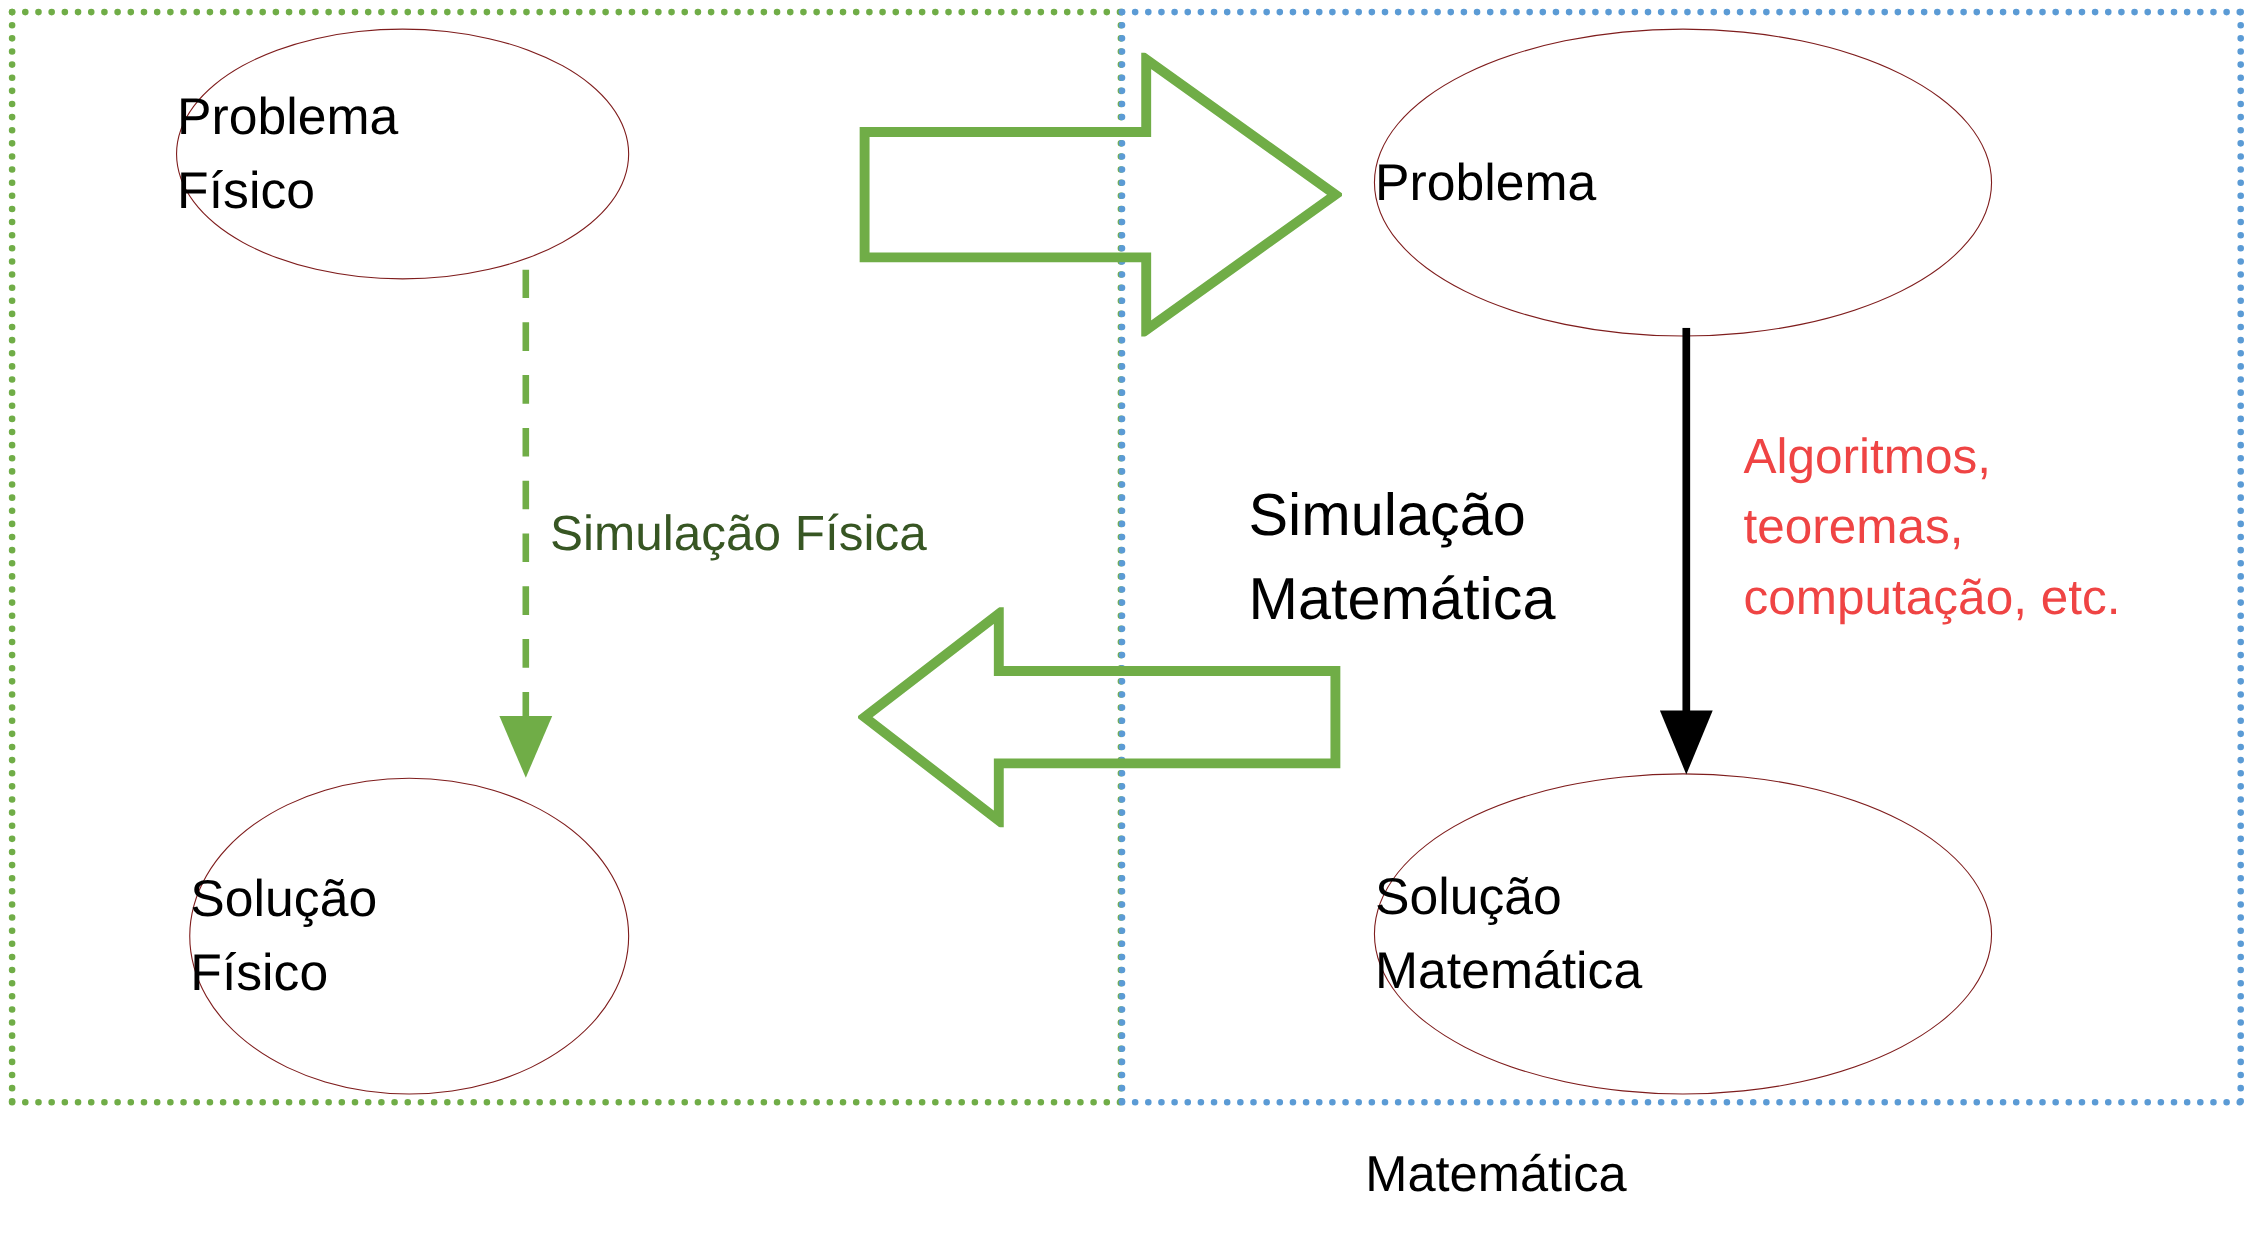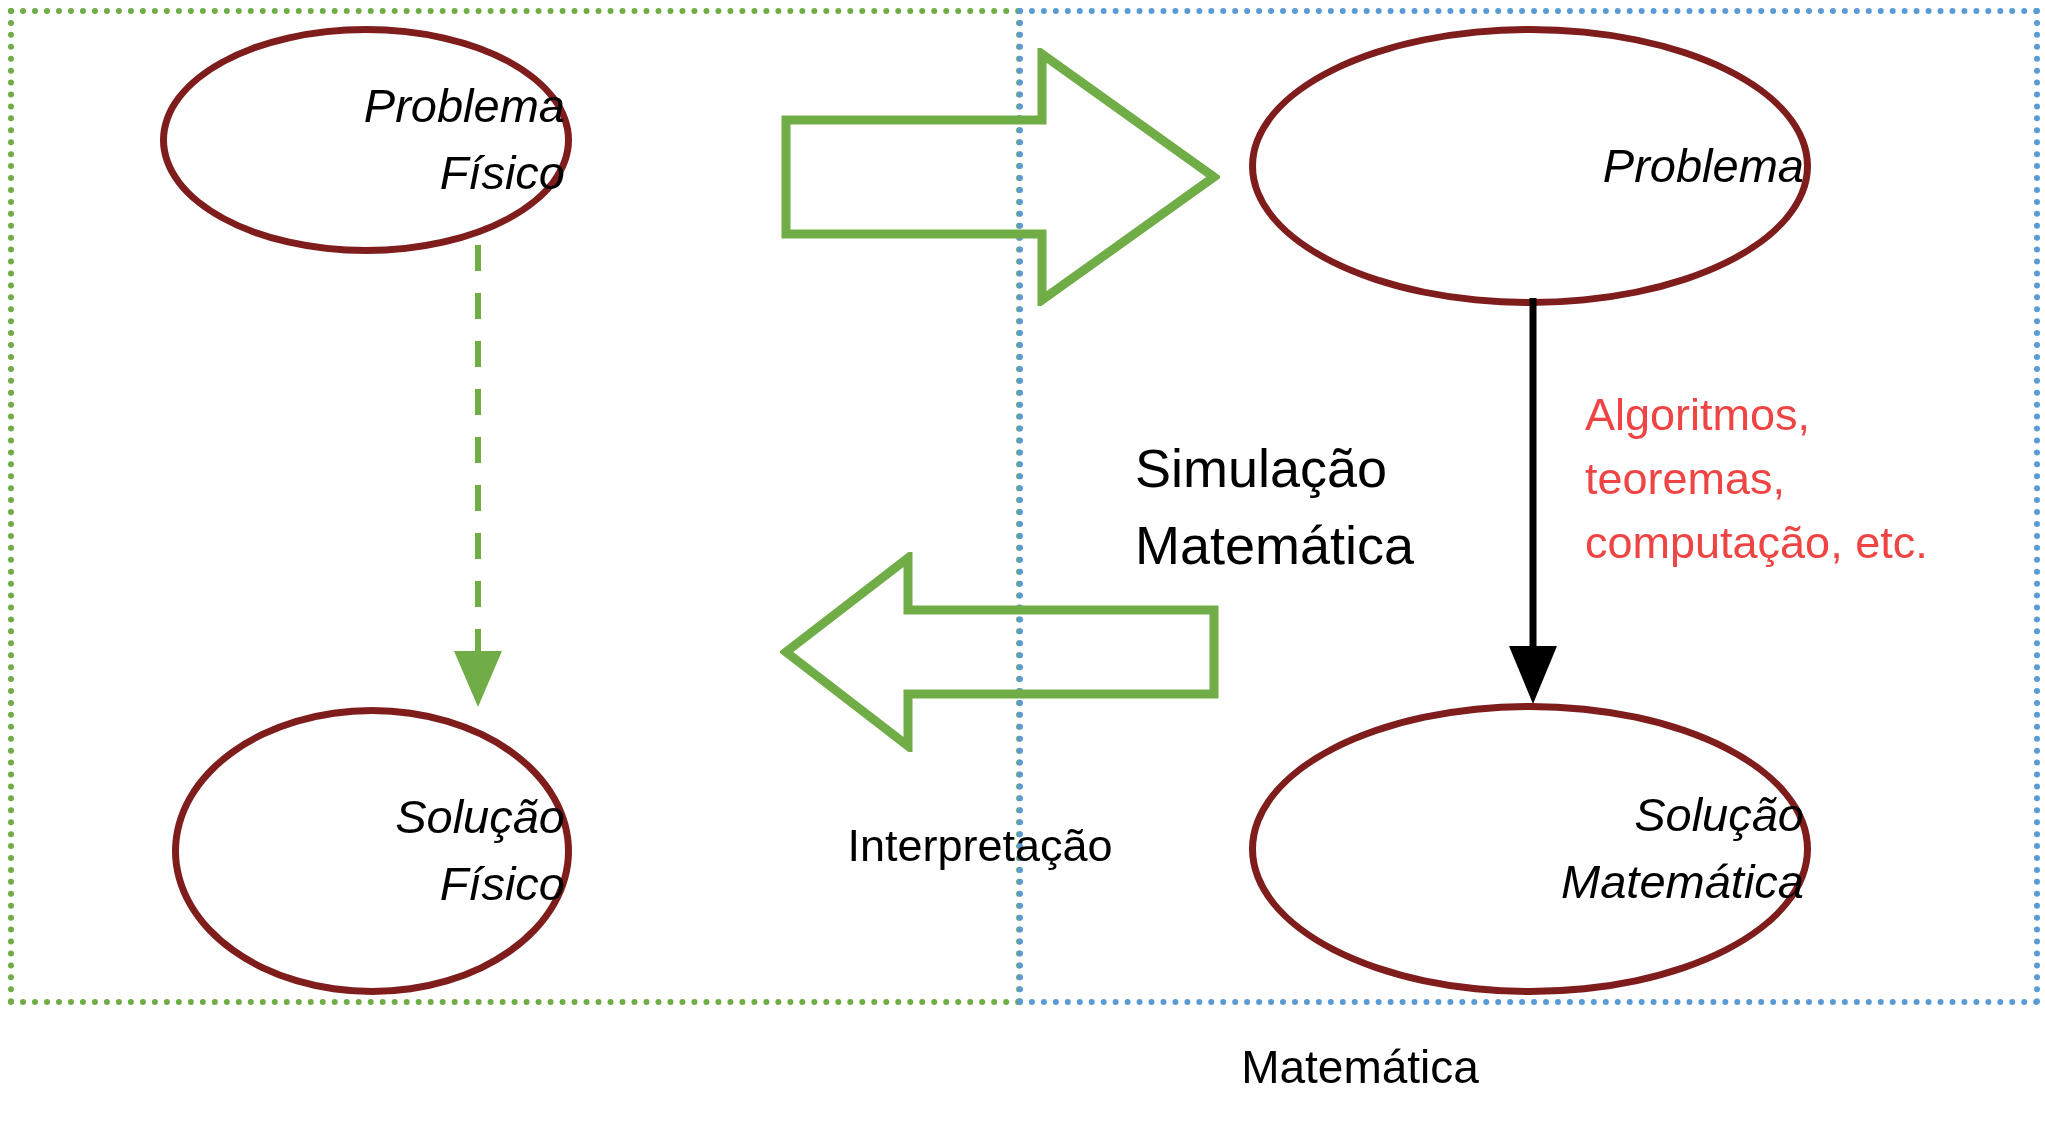--- a/index.html
+++ b/index.html
@@ -49,32 +49,31 @@
     width: 600px;
   }
   #caption-math {
     left: 1060px;
     top: 1040px;
     width: 600px;
   }
   .ellipse {
     position: absolute;
     box-sizing: border-box;
-    border: 7px solid #7f1d1d;
+    border: 1px solid #7f1d1d;
     border-radius: 50%;
     background: #ffffff00;
     display: flex;
     flex-direction: column;
-    align-items: flex-end;
+    align-items: flex-start;
     justify-content: center;
     text-align: center;
     color: #000000;
     font-size: 47px;
     line-height: 1.42;
-    font-style: italic;
   }
   #ellipse-problema-fisico { left: 160px; top: 26px; width: 412px; height: 228px; }
   #ellipse-problema-matematico { left: 1249px; top: 26px; width: 562px; height: 280px; }
   #ellipse-solucao-fisica { left: 172px; top: 707px; width: 400px; height: 288px; }
   #ellipse-solucao-matematica { left: 1249px; top: 703px; width: 562px; height: 292px; }
 
   .block-arrow {
     position: absolute;
   }
   #arrow-abstracao { left: 780px; top: 48px; width: 440px; height: 258px; }
@@ -160,22 +159,22 @@
   <svg class="connector" id="connector-simulacao-fisica" viewBox="0 0 80 470">
     <line x1="38" y1="0" x2="38" y2="410" stroke="#70AD47" stroke-width="6" stroke-dasharray="26 22"></line>
     <polygon points="38,462 14,406 62,406" fill="#70AD47"></polygon>
   </svg>
 
   <svg class="connector" id="connector-algoritmos" viewBox="0 0 80 412">
     <line x1="38" y1="0" x2="38" y2="352" stroke="#000000" stroke-width="7"></line>
     <polygon points="38,406 14,348 62,348" fill="#000000"></polygon>
   </svg>
 
-  <div class="arrow-label" id="label-interpretacao">Interpretação</div>
 
+  <div class="edge-label" id="label-simulacao-fisica">Simulação Física</div>
   <div class="edge-label" id="label-simulacao-matematica">Simulação
 Matemática</div>
   <div class="edge-label" id="label-algoritmos">Algoritmos,
 teoremas,
 computação, etc.</div>
 
   <div class="region-caption" id="caption-math">Matemática</div>
 
 </div>
 

